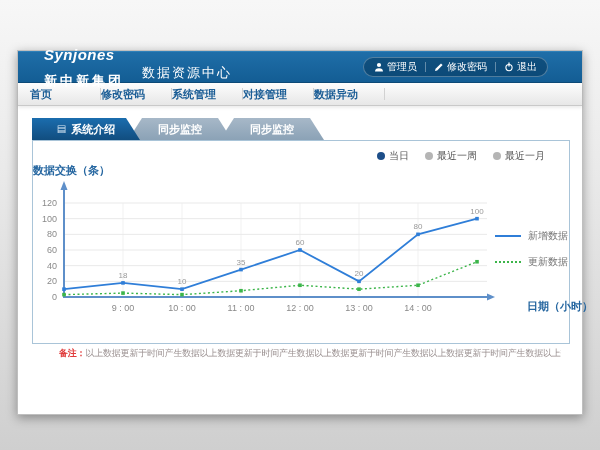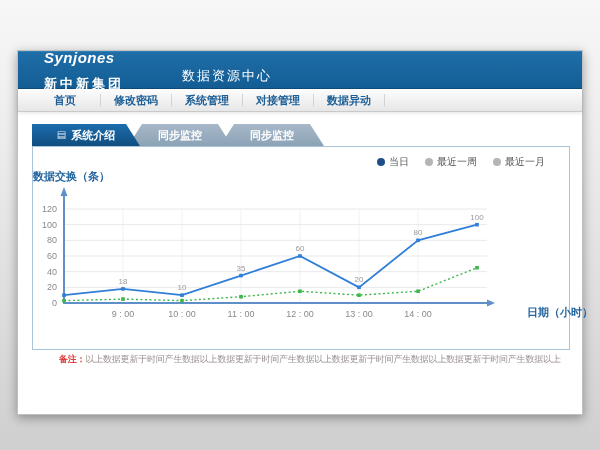--- a/index.html
+++ b/index.html
@@ -9,44 +9,44 @@
     background:linear-gradient(#f7f7f7 0%,#e9e9e9 40%,#cfcfcf 100%);
     position:relative;
   }
   .window{
     position:absolute;left:17px;top:50px;width:566px;height:365px;
     background:#ffffff;box-shadow:0 3px 10px rgba(0,0,0,.35);
     border:1px solid #bfbfbf;box-sizing:border-box;
   }
   
   .header{
-    height:38px;background:linear-gradient(#1f6ea8,#135d94);
+    height:32px;background:linear-gradient(#1f6ea8,#135d94);
     border-top:1px solid #2e80b9;border-bottom:1px solid #0d4a77;
-    display:flex;align-items:center;position:relative;box-sizing:border-box;gap:40px;
+    display:flex;align-items:center;position:relative;box-sizing:border-box;
   }
   .logo{margin-left:26px;color:#fff;line-height:1;}
   .logo-en{font-style:italic;font-weight:700;font-size:15px;letter-spacing:.5px;}
   .logo-cn{font-weight:700;font-size:13px;letter-spacing:3px;margin-top:12px;}
   .app-title{color:#fff;font-size:13px;letter-spacing:2px;margin-left:18px;margin-top:12px;}
   .user-pill{
     position:absolute;right:34px;top:5px;height:18px;
     background:rgba(6,56,94,.55);border:1px solid rgba(255,255,255,.28);
     border-radius:10px;display:flex;align-items:center;padding:0 10px;
   }
   .u-item{display:flex;align-items:center;color:#fff;font-size:10px;cursor:pointer;gap:3px;}
   .u-div{width:1px;height:10px;background:rgba(255,255,255,.35);margin:0 8px;}
   .u-item svg{display:block;}
   
   .navbar{
     height:22px;background:linear-gradient(#fdfdfd,#e7e7e7);
     border-bottom:1px solid #c9c9c9;box-shadow:0 2px 3px rgba(0,0,0,.08);
     display:flex;align-items:center;padding-left:12px;
   }
   .nav-item{
-    width:70px;text-align:center;font-size:11px;font-weight:700;color:#1c5e96;cursor:pointer;
+    width:70px;text-align:left;font-size:11px;font-weight:700;color:#1c5e96;cursor:pointer;
   }
   .nav-div{width:1px;height:12px;background:#d2d2d2;}
   
   .tabs{display:flex;margin:12px 0 0 14px;height:22px;position:relative;}
   .tab{
     height:22px;display:flex;align-items:center;justify-content:center;
     color:#fff;font-size:11px;font-weight:700;cursor:pointer;gap:5px;
   }
   .tab.active{
     width:108px;z-index:3;background:linear-gradient(#1b6dae,#114d7f);
@@ -90,20 +90,44 @@
 <div class="stage">
   <div class="window">
 
     <div class="header">
       <div class="logo">
         <div class="logo-en">Synjones</div>
         <div class="logo-cn">新中新集团</div>
       </div>
       <div class="app-title">数据资源中心</div>
 
+      <div class="user-pill">
+        <span class="u-item">
+          <svg width="10" height="10" viewBox="0 0 10 10">
+            <circle cx="5" cy="3" r="2.1" fill="#fff"></circle>
+            <path d="M1 9.6 a4 3.4 0 0 1 8 0 z" fill="#fff"></path>
+          </svg>
+          <span>管理员</span>
+        </span>
+        <span class="u-div"></span>
+        <span class="u-item">
+          <svg width="10" height="10" viewBox="0 0 10 10">
+            <path d="M1 9 L1.6 6.8 L7 1.4 L8.6 3 L3.2 8.4 Z" fill="#fff"></path>
+          </svg>
+          <span>修改密码</span>
+        </span>
+        <span class="u-div"></span>
+        <span class="u-item">
+          <svg width="10" height="10" viewBox="0 0 10 10">
+            <circle cx="5" cy="5.6" r="3.1" fill="none" stroke="#fff" stroke-width="1.1"></circle>
+            <line x1="5" y1="0.6" x2="5" y2="4.4" stroke="#fff" stroke-width="1.3"></line>
+          </svg>
+          <span>退出</span>
+        </span>
+      </div>
     </div>
 
     <div class="navbar">
       <span class="nav-item">首页</span>
       <span class="nav-div"></span>
       <span class="nav-item">修改密码</span>
       <span class="nav-div"></span>
       <span class="nav-item">系统管理</span>
       <span class="nav-div"></span>
       <span class="nav-item">对接管理</span>
@@ -197,20 +221,30 @@
             <rect x="145.2" y="113.85000000000001" width="3.6" height="3.6" fill="#3cb54a"></rect>
             <rect x="204.2" y="109.93333333333334" width="3.6" height="3.6" fill="#3cb54a"></rect>
             <rect x="263.2" y="104.45" width="3.6" height="3.6" fill="#3cb54a"></rect>
             <rect x="322.2" y="108.36666666666667" width="3.6" height="3.6" fill="#3cb54a"></rect>
             <rect x="381.2" y="104.45" width="3.6" height="3.6" fill="#3cb54a"></rect>
             <rect x="440.2" y="80.95" width="3.6" height="3.6" fill="#3cb54a"></rect>
           </svg>
         <div class="x-title">日期（小时）</div>
       </div>
 
+      <div class="legend">
+        <div class="lg-item">
+          <span class="lg-line solid" style="border-top-color: rgb(47, 126, 216);"></span>
+          <span>新增数据</span>
+        </div>
+        <div class="lg-item">
+          <span class="lg-line dotted" style="border-top-color: rgb(60, 181, 74);"></span>
+          <span>更新数据</span>
+        </div>
+      </div>
 
       <div class="note">
         <span class="note-prefix">备注：</span><span>以上数据更新于时间产生数据以上数据更新于时间产生数据以上数据更新于时间产生数据以上数据更新于时间产生数据以上数据更新于</span>
       </div>
 
     </div>
   </div>
 </div>
 
 </body></html>

